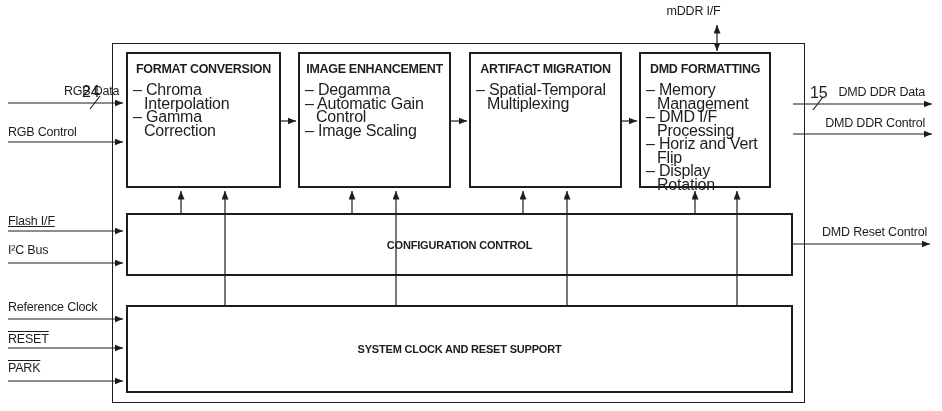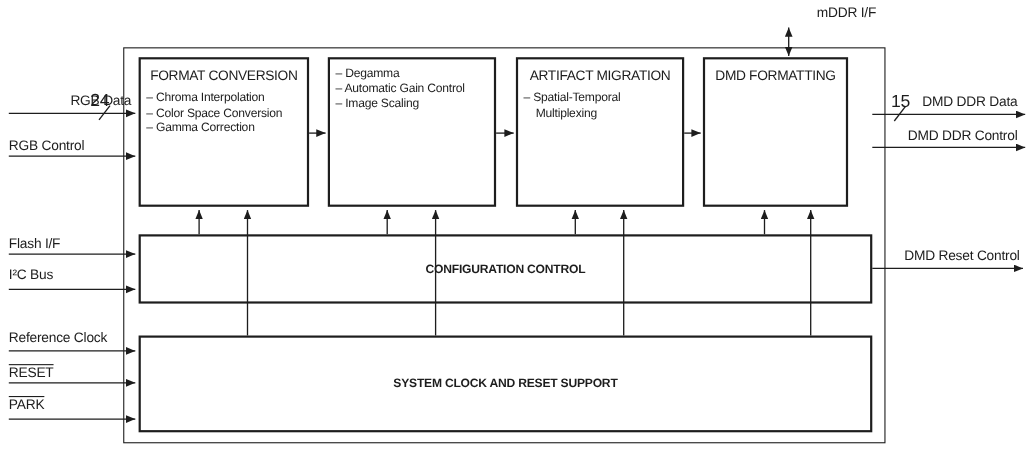--- a/index.html
+++ b/index.html
@@ -28,30 +28,30 @@
   
   .block {
     position: absolute;
     border: 2.5px solid #1d1d1d;
     box-sizing: border-box;
     background: #ffffff;
   }
   .block-title {
     margin-top: 8px;
     text-align: center;
-    font-weight: normal;
+    font-weight: bold;
     font-size: 12.5px;
     letter-spacing: -0.3px;
     white-space: nowrap;
   }
   .block-items {
     margin-top: 7px;
     padding-left: 5px;
     padding-right: 2px;
-    font-size: 11px;
+    font-size: 16px;
     letter-spacing: -0.2px;
     line-height: 13.5px;
   }
   .block-item {
     padding-left: 11px;
     text-indent: -11px;
   }
   .wide-block {
     display: flex;
     align-items: center;
@@ -86,58 +86,64 @@
 <body>
 
 <div id="stage">
 
   <div class="outer-box"></div>
 
   <div class="block" style="left:126px; top:52px; width:155px; height:136px;">
     <div class="block-title">FORMAT CONVERSION</div>
     <div class="block-items">
       <div class="block-item">– Chroma Interpolation</div>
-      <div class="block-item">– Color Space Conversion</div>
       <div class="block-item">– Gamma Correction</div>
     </div>
   </div>
 
   <div class="block" style="left:298px; top:52px; width:153px; height:136px;">
+    <div class="block-title">IMAGE ENHANCEMENT</div>
     <div class="block-items">
       <div class="block-item">– Degamma</div>
       <div class="block-item">– Automatic Gain Control</div>
       <div class="block-item">– Image Scaling</div>
     </div>
   </div>
 
   <div class="block" style="left:469px; top:52px; width:153px; height:136px;">
     <div class="block-title">ARTIFACT MIGRATION</div>
     <div class="block-items">
       <div class="block-item">– Spatial-Temporal Multiplexing</div>
     </div>
   </div>
 
   <div class="block" style="left:639px; top:52px; width:132px; height:136px;">
     <div class="block-title">DMD FORMATTING</div>
+    <div class="block-items">
+      <div class="block-item">– Memory Management</div>
+      <div class="block-item">– DMD I/F Processing</div>
+      <div class="block-item">– Horiz and Vert Flip</div>
+      <div class="block-item">– Display Rotation</div>
+    </div>
   </div>
 
   <div class="block wide-block" style="left:126px; top:213px; width:667px; height:63px;">
     <div class="wide-title">CONFIGURATION CONTROL</div>
   </div>
 
   <div class="block wide-block" style="left:126px; top:305px; width:667px; height:88px;justify-content:center;">
     <div class="wide-title">SYSTEM CLOCK AND RESET SUPPORT</div>
   </div>
 
-  <div class="port-label centered-x" style="left:751px; top:5px;padding-left:37px;">mDDR I/F</div>
+  <div class="port-label centered-x" style="left:675px; top:5px;padding-left:37px;">mDDR I/F</div>
 
   <div class="port-label" style="left:20px; top:85px;margin-left:44px;">RGB Data</div>
   <div class="port-label bus-width" style="left:82px; top:85px;">24</div>
   <div class="port-label" style="left:8px; top:126px;">RGB Control</div>
-  <div class="port-label" style="left:8px; top:215px;">Flash I/F</div>
+  <div class="port-label" style="left:8px; top:215px;text-decoration:underline;">Flash I/F</div>
   <div class="port-label" style="left:8px; top:244px;">I²C Bus</div>
   <div class="port-label" style="left:8px; top:301px;">Reference Clock</div>
   <div class="port-label overlined" style="left:8px; top:333px;">RESET</div>
   <div class="port-label overlined" style="left:8px; top:362px;">PARK</div>
 
   <div class="port-label bus-width" style="left:810px; top:86px;">15</div>
   <div class="port-label right-align" style="right:17px; top:86px;">DMD DDR Data</div>
   <div class="port-label right-align" style="right:17px; top:117px;">DMD DDR Control</div>
   <div class="port-label right-align" style="right:15px; top:226px;">DMD Reset Control</div>
 

